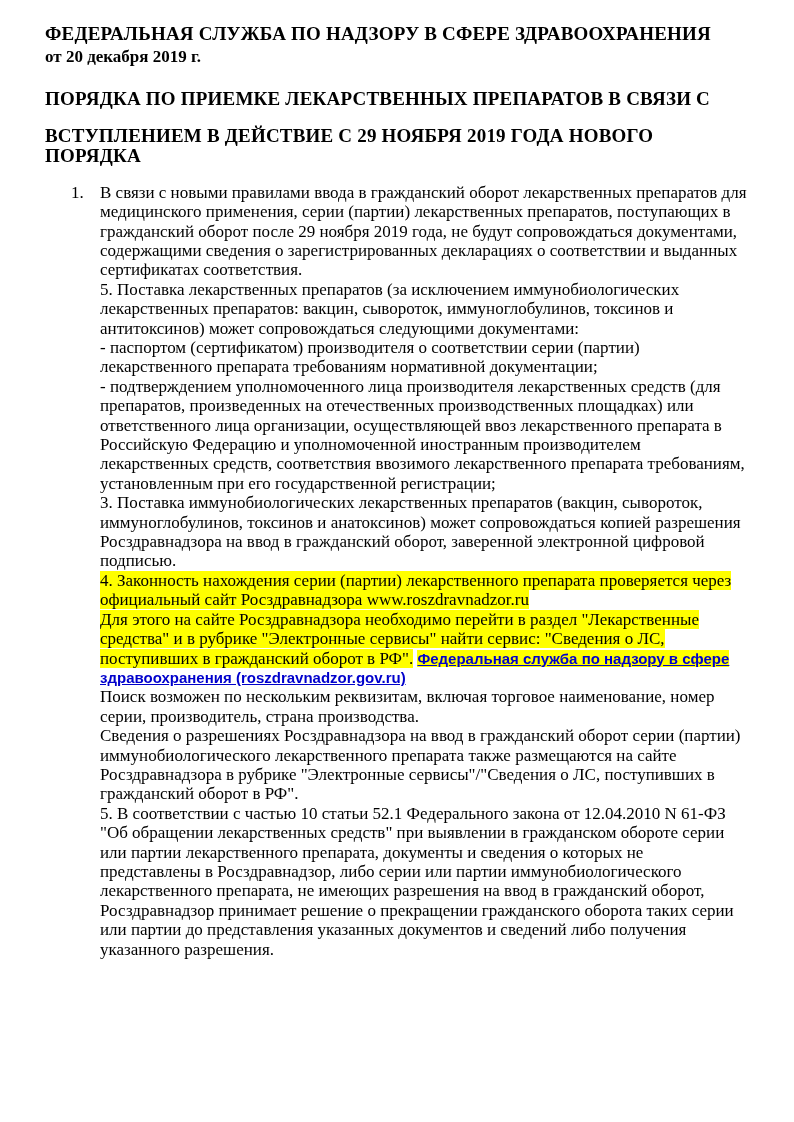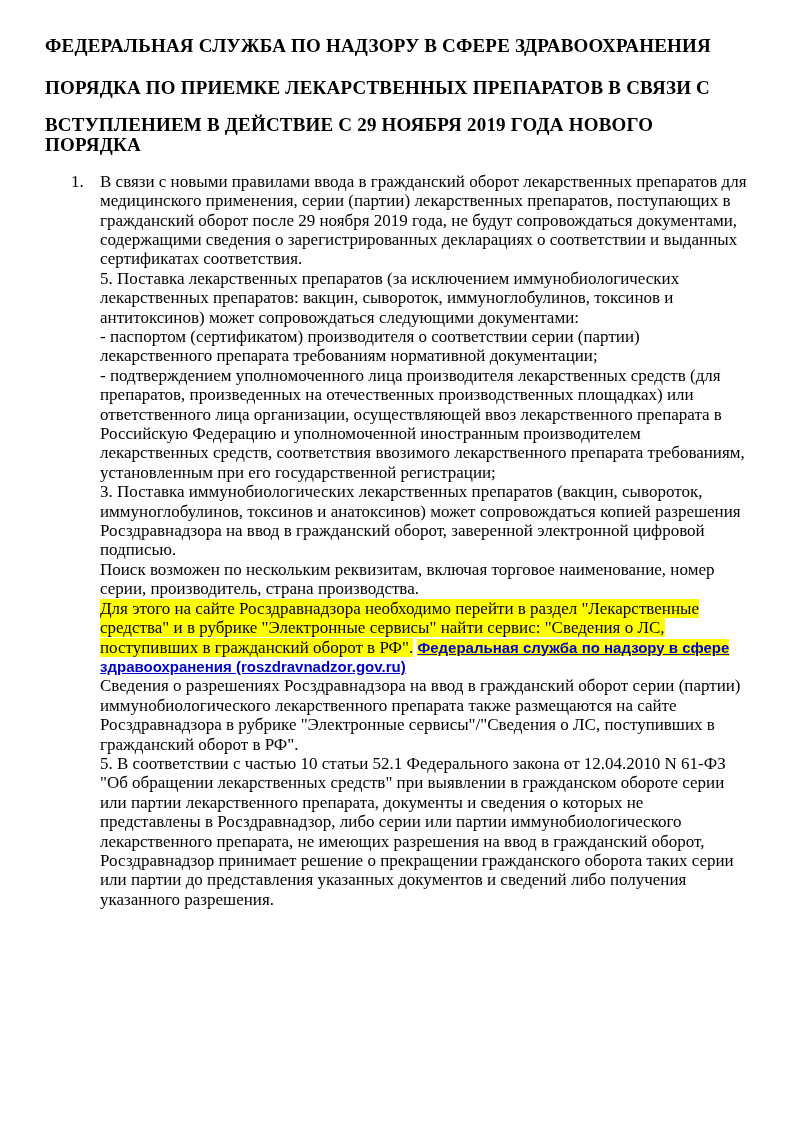--- a/index.html
+++ b/index.html
@@ -3,21 +3,21 @@
 <meta charset="utf-8">
 <style>
   html, body { margin:0; padding:0; background:#ffffff; }
   .page {
     position:relative;
     width:794px; height:1122px;
     box-sizing:border-box;
     background:var(--bg, #ffffff);
     color:var(--ink, #000000);
     font-family:"Liberation Serif", serif;
-    padding:36px 44px 0 45px;
+    padding:24px 44px 0 45px;
     overflow:hidden;
   }
   .header-org {
     font-size:19px; font-weight:bold; line-height:1.05;
     letter-spacing:0.2px;
   }
   .header-date {
     font-size:17px; font-weight:bold; margin-top:3px;
   }
   .doc-title { margin-top:22px; font-size:19px; font-weight:bold; letter-spacing:0.2px; }
@@ -47,20 +47,21 @@
   }
   a.doc-link mark.hl { color:var(--link, #0000cc); }
 </style>
 </head>
 <body>
 
 <div class="page">
 
   <div class="header-org">ФЕДЕРАЛЬНАЯ СЛУЖБА ПО НАДЗОРУ В СФЕРЕ ЗДРАВООХРАНЕНИЯ</div>
 
+  <div class="header-date">от 20 декабря 2019 г.</div>
 
   <div class="doc-title">
     <div class="title-line">ПОРЯДКА ПО ПРИЕМКЕ ЛЕКАРСТВЕННЫХ ПРЕПАРАТОВ В СВЯЗИ С</div>
     <div class="title-line">ВСТУПЛЕНИЕМ В ДЕЙСТВИЕ С 29 НОЯБРЯ 2019 ГОДА НОВОГО ПОРЯДКА</div>
   </div>
 
   <div class="doc-body">
 
     <div class="para item-first">
       <span class="item-num">1.</span>
@@ -68,27 +69,30 @@
     </div>
 
     <div class="para">5. Поставка лекарственных препаратов (за исключением иммунобиологических лекарственных препаратов: вакцин, сывороток, иммуноглобулинов, токсинов и антитоксинов) может сопровождаться следующими документами:</div>
 
     <div class="para">- паспортом (сертификатом) производителя о соответствии серии (партии) лекарственного препарата требованиям нормативной документации;</div>
 
     <div class="para">- подтверждением уполномоченного лица производителя лекарственных средств (для препаратов, произведенных на отечественных производственных площадках) или ответственного лица организации, осуществляющей ввоз лекарственного препарата в Российскую Федерацию и уполномоченной иностранным производителем лекарственных средств, соответствия ввозимого лекарственного препарата требованиям, установленным при его государственной регистрации;</div>
 
     <div class="para">3. Поставка иммунобиологических лекарственных препаратов (вакцин, сывороток, иммуноглобулинов, токсинов и анатоксинов) может сопровождаться копией разрешения Росздравнадзора на ввод в гражданский оборот, заверенной электронной цифровой подписью.</div>
 
-
-    <div class="para">Поиск возможен по нескольким реквизитам, включая торговое наименование, номер серии, производитель, страна производства.</div>
+    <div class="para">
+      <mark class="hl">4. Законность нахождения серии (партии) лекарственного препарата проверяется через официальный сайт Росздравнадзора www.roszdravnadzor.ru</mark>
+    </div>
 
     <div class="para">
       <mark class="hl">Для этого на сайте Росздравнадзора необходимо перейти в раздел "Лекарственные средства" и в рубрике "Электронные сервисы" найти сервис: "Сведения о ЛС, поступивших в гражданский оборот в РФ".</mark>
       <a class="doc-link"><mark class="hl">Федеральная служба по надзору в сфере</mark> <span>здравоохранения (roszdravnadzor.gov.ru)</span></a>
     </div>
+
+    <div class="para">Поиск возможен по нескольким реквизитам, включая торговое наименование, номер серии, производитель, страна производства.</div>
 
     <div class="para">Сведения о разрешениях Росздравнадзора на ввод в гражданский оборот серии (партии) иммунобиологического лекарственного препарата также размещаются на сайте Росздравнадзора в рубрике "Электронные сервисы"/"Сведения о ЛС, поступивших в гражданский оборот в РФ".</div>
 
 
     <div class="para">5. В соответствии с частью 10 статьи 52.1 Федерального закона от 12.04.2010 N 61-ФЗ "Об обращении лекарственных средств" при выявлении в гражданском обороте серии или партии лекарственного препарата, документы и сведения о которых не представлены в Росздравнадзор, либо серии или партии иммунобиологического лекарственного препарата, не  имеющих разрешения на ввод в гражданский оборот, Росздравнадзор принимает решение о прекращении гражданского оборота таких серии или партии до представления указанных документов и сведений либо получения указанного разрешения.</div>
 
 
   </div>
 </div>
 

